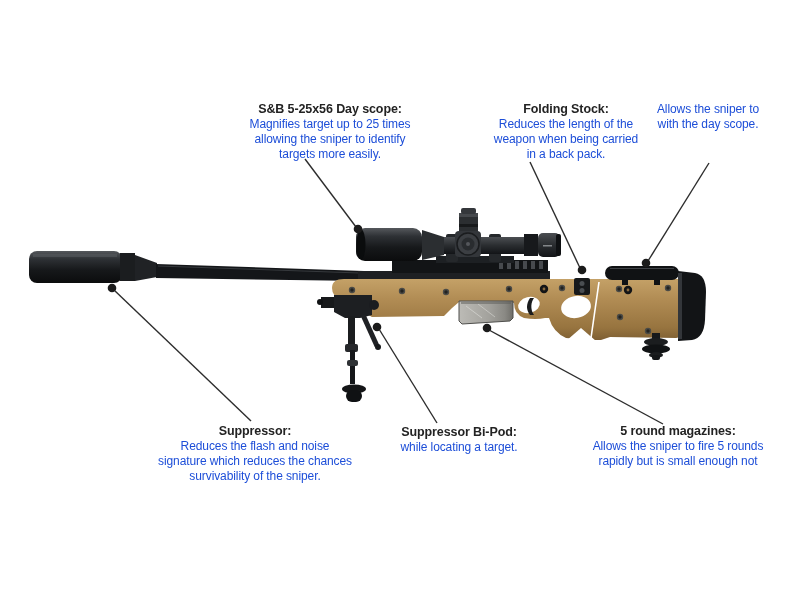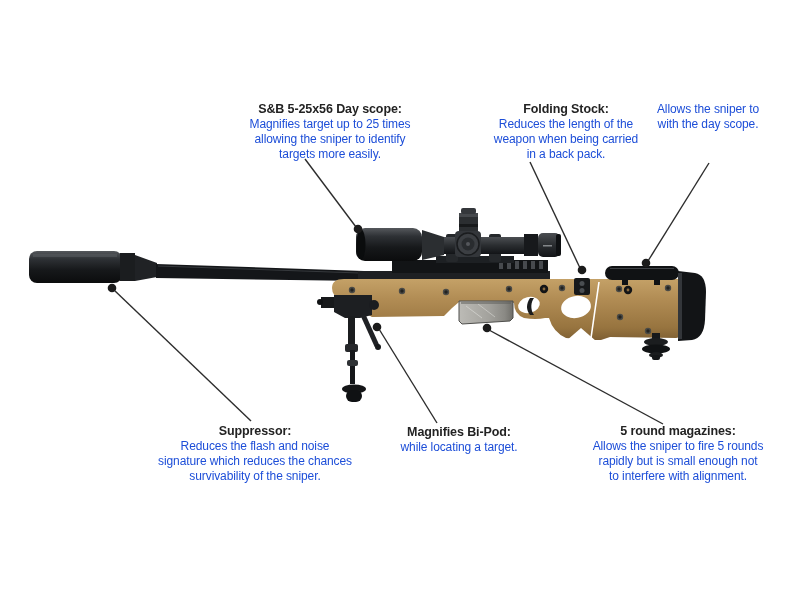--- a/index.html
+++ b/index.html
@@ -216,24 +216,23 @@
   </div>
 
   <div class="annotation" style="left:255px;top:424px">
     <div class="t">Suppressor:</div>
     <div class="l">Reduces the flash and noise</div>
     <div class="l">signature which reduces the chances</div>
     <div class="l">survivability of the sniper.</div>
   </div>
 
   <div class="annotation" style="left:459px;top:425px">
-    <div class="t">Magnifies Bi-Pod:</div>
+    <div class="t">Suppressor Bi-Pod:</div>
     <div class="l">while locating a target.</div>
   </div>
 
   <div class="annotation" style="left:678px;top:424px">
     <div class="t">5 round magazines:</div>
     <div class="l">Allows the sniper to fire 5 rounds</div>
     <div class="l">rapidly but is small enough not</div>
-    <div class="l">to interfere with alignment.</div>
   </div>
 
 </div>
 
 </body></html>

